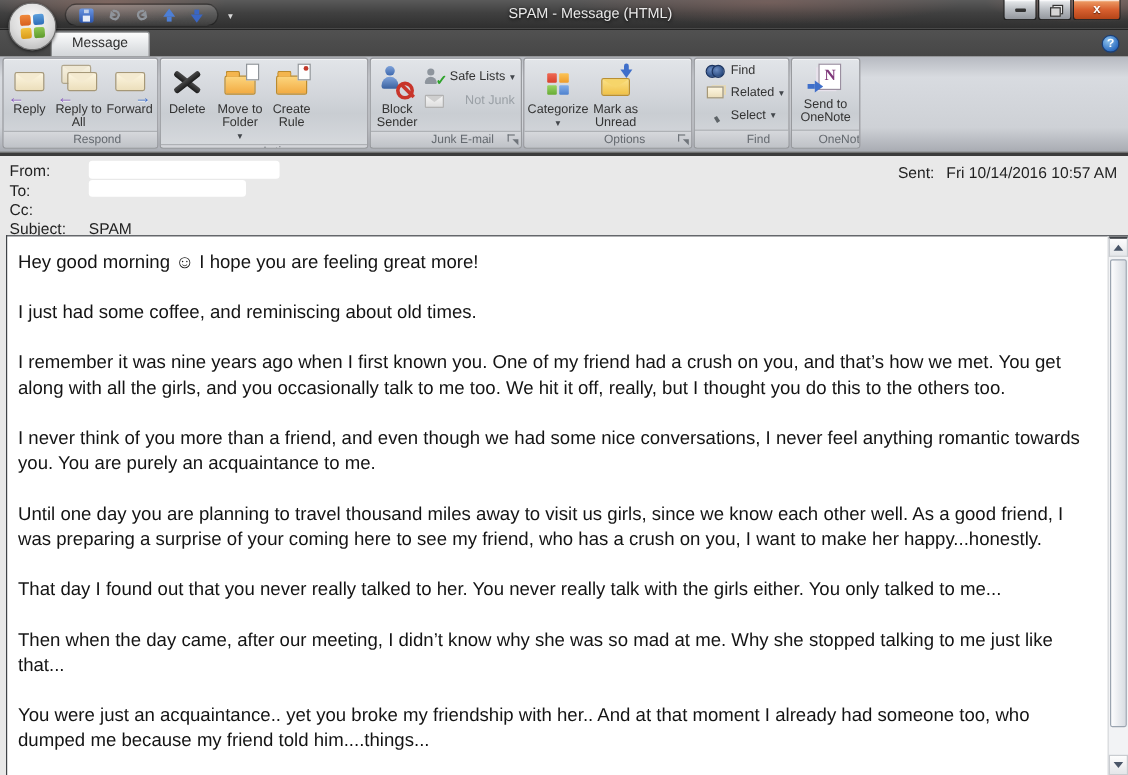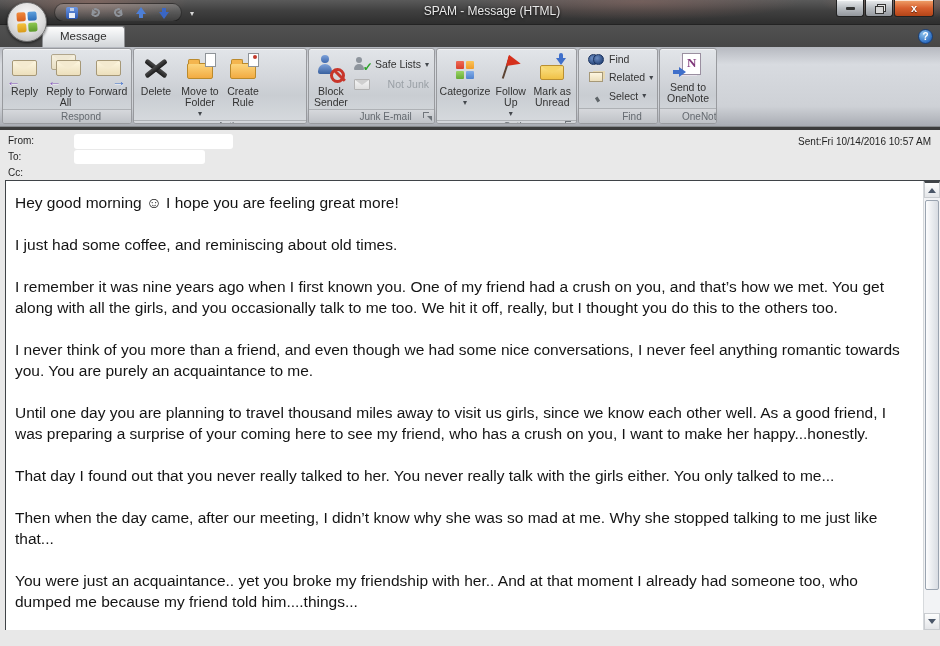--- a/index.html
+++ b/index.html
@@ -180,27 +180,27 @@
     border:1px solid #9a8fa0; box-shadow:-3px 2px 0 -1px #e8e2ec; }
   .on-page::after { content:"N"; position:absolute; left:4px; top:3px; font-size:13px; font-weight:bold;
     color:#80397b; font-family:"Liberation Serif", serif; }
   .on-arrow { position:absolute; left:0; bottom:2px; width:14px; height:10px; }
   .on-arrow::before { content:""; position:absolute; left:0; top:3px; width:6px; height:4px; background:#3f6fca; }
   .on-arrow::after { content:""; position:absolute; left:6px; top:0; border-top:5px solid transparent;
     border-bottom:5px solid transparent; border-left:7px solid #3f6fca; }
 
   
   .ribbon-divider { height:3px; background:#3c3c3c; }
-  .msg-header { position:relative; height:50px; background:#e9e9e9; font-size:10px; color:#1f1f1f; }
+  .msg-header { position:relative; height:66px; background:#e9e9e9; font-size:13px; color:#1f1f1f; }
   .hdr-row { position:absolute; left:8px; display:flex; }
   .hdr-label { width:66px; }
   .redact { position:absolute; background:#fff; border-radius:3px; }
   .redact.from { left:74px; top:4px; width:159px; height:15px; }
   .redact.to { left:74px; top:20px; width:131px; height:14px; }
-  .sent-line { position:absolute; right:9px; top:6px; display:flex; }
+  .sent-line { position:absolute; right:9px; top:6px; display:flex; gap:10px; }
 
   
   .mailwrap { position:relative; height:450px; background:#fff;
     border-top:1px solid #3f4347; border-left:1px solid #3f4347; margin-left:5px; display:flex; }
   .mailbody { flex:1; padding:11px 10px 0 9px; font-size:15.5px; line-height:21px; color:#141414;
     overflow:hidden; }
   .mailbody p { margin:0 0 21px; }
   .scrollbar { width:17px; background:#f2f3f5; border-left:1px solid #d6d9dc; display:flex;
     flex-direction:column; }
   .sb-btn { height:17px; background:linear-gradient(180deg,#fdfdfd,#e4e6e9); border:1px solid #c9ccd0;
@@ -358,26 +358,20 @@
           <span class="ico">
               <span class="catgrid">
                 <span class="cat-red"></span>
                 <span class="cat-orange"></span>
                 <span class="cat-green"></span>
                 <span class="cat-blue"></span>
               </span>
             </span>
           <span class="blabel">Categorize</span>
         </div>
-        <div class="bigbtn caret" style="width:40px">
-          <span class="ico">
-              <span class="flag"></span>
-            </span>
-          <span class="blabel">Follow Up</span>
-        </div>
         <div class="bigbtn" style="width:44px">
           <span class="ico">
               <span class="mu-env"></span>
               <span class="mu-arrow"></span>
             </span>
           <span class="blabel">Mark as Unread</span>
         </div>
       </div>
       <div class="rg-label">
           <span>Options</span>

